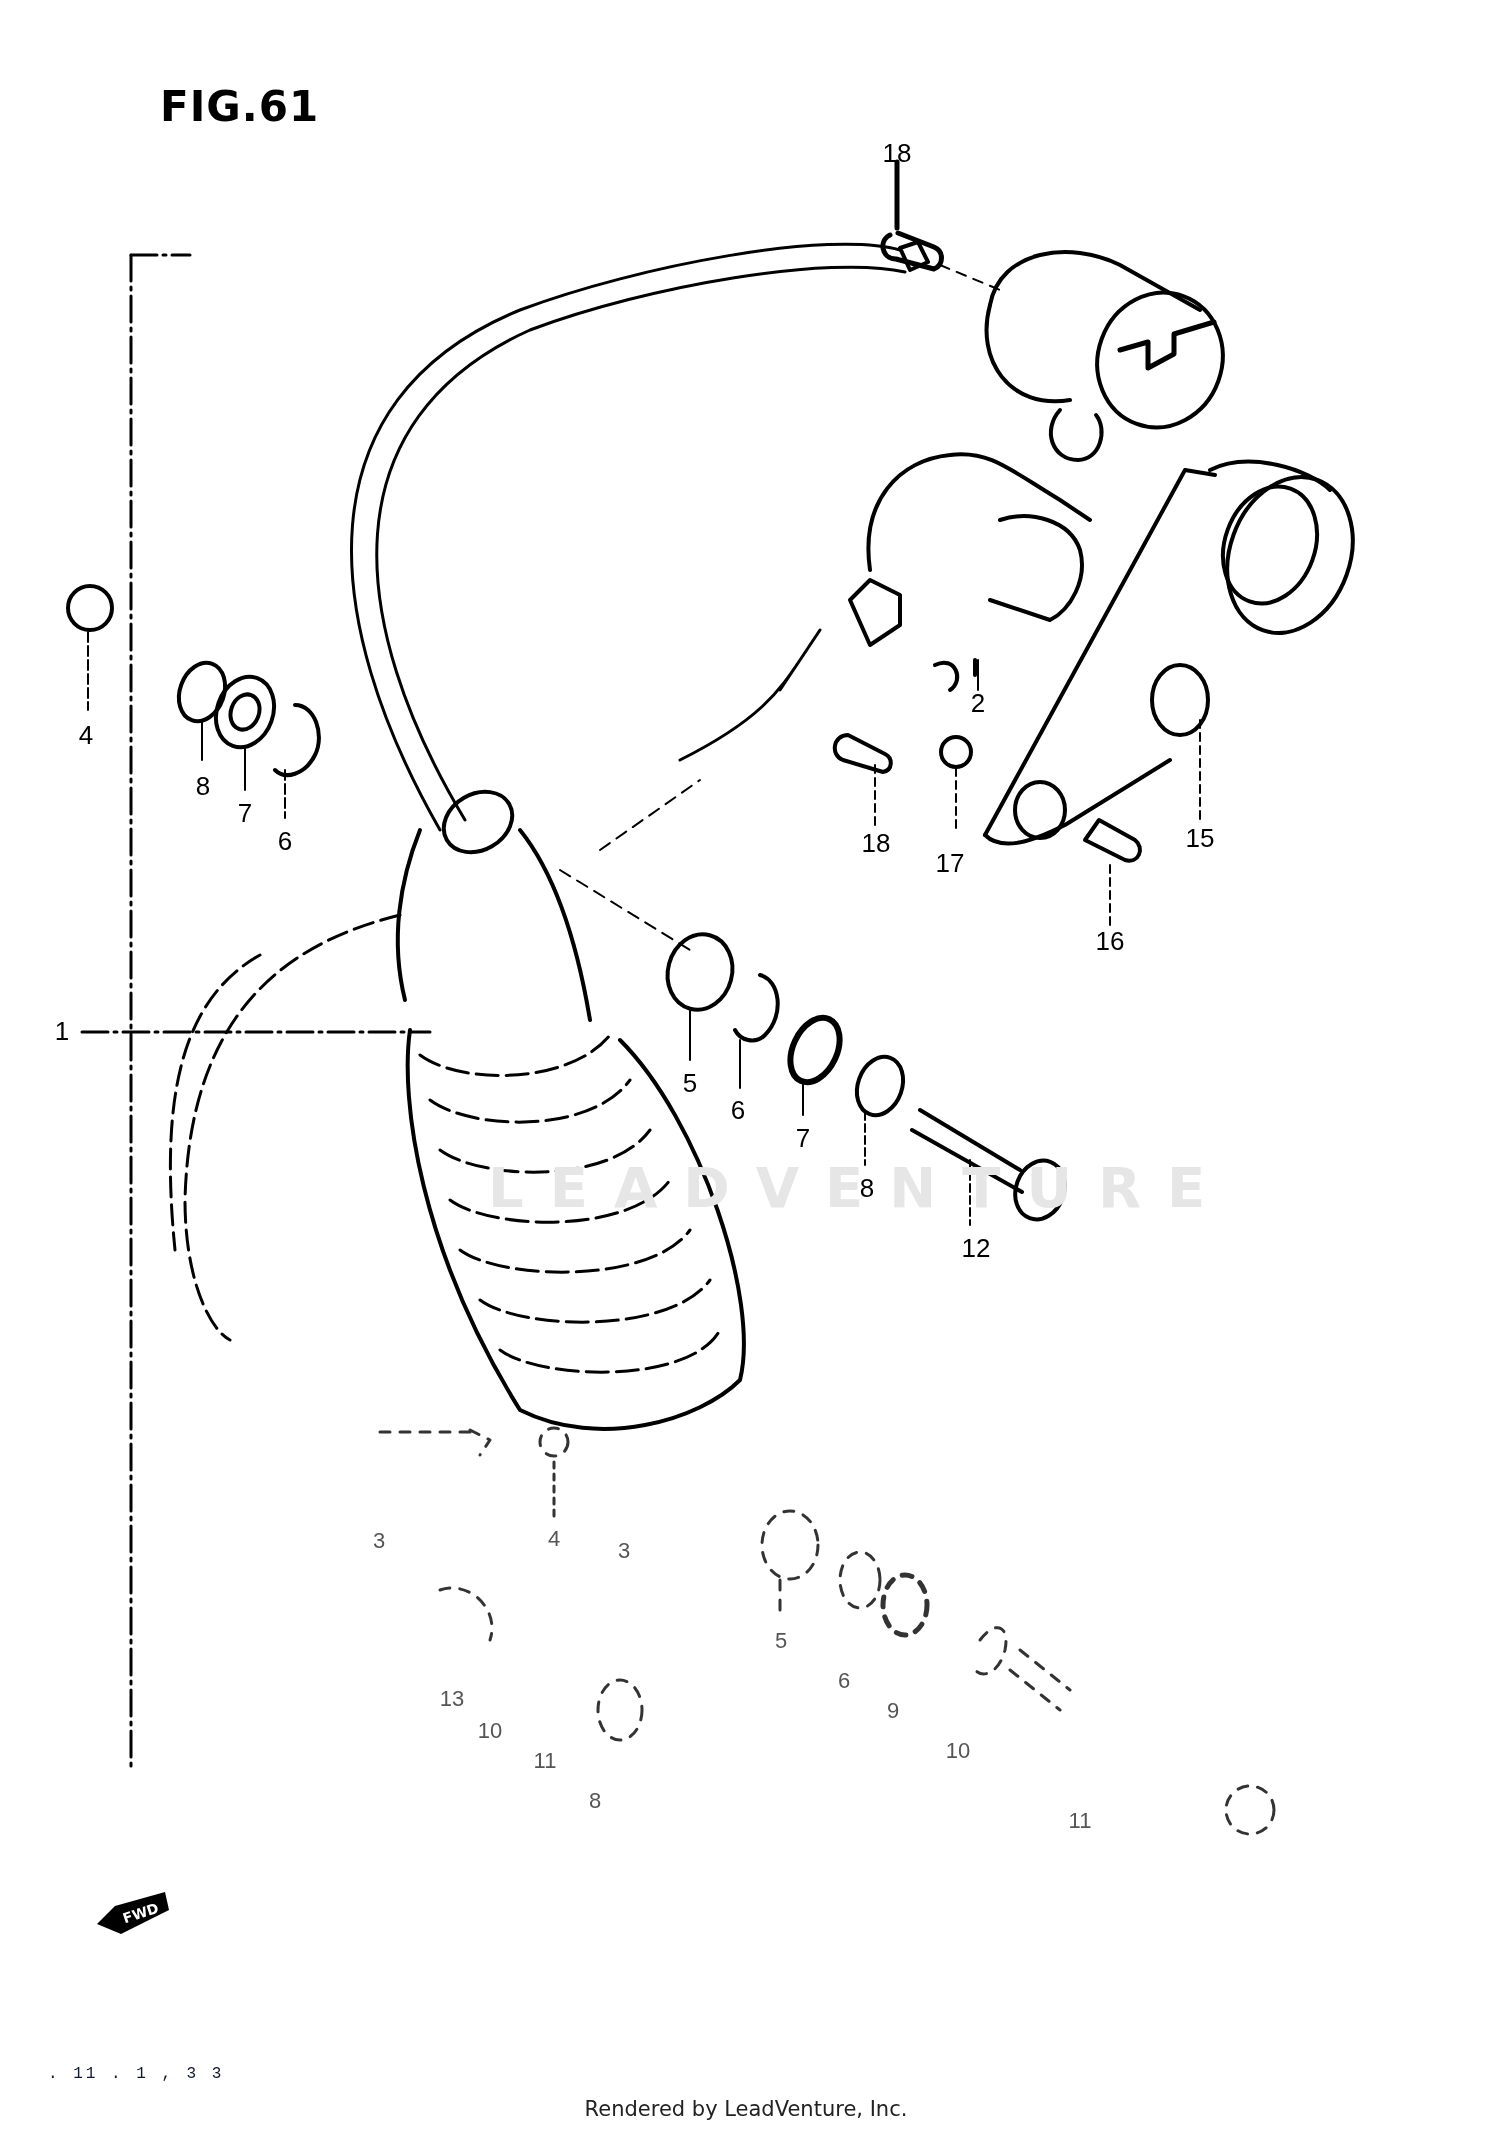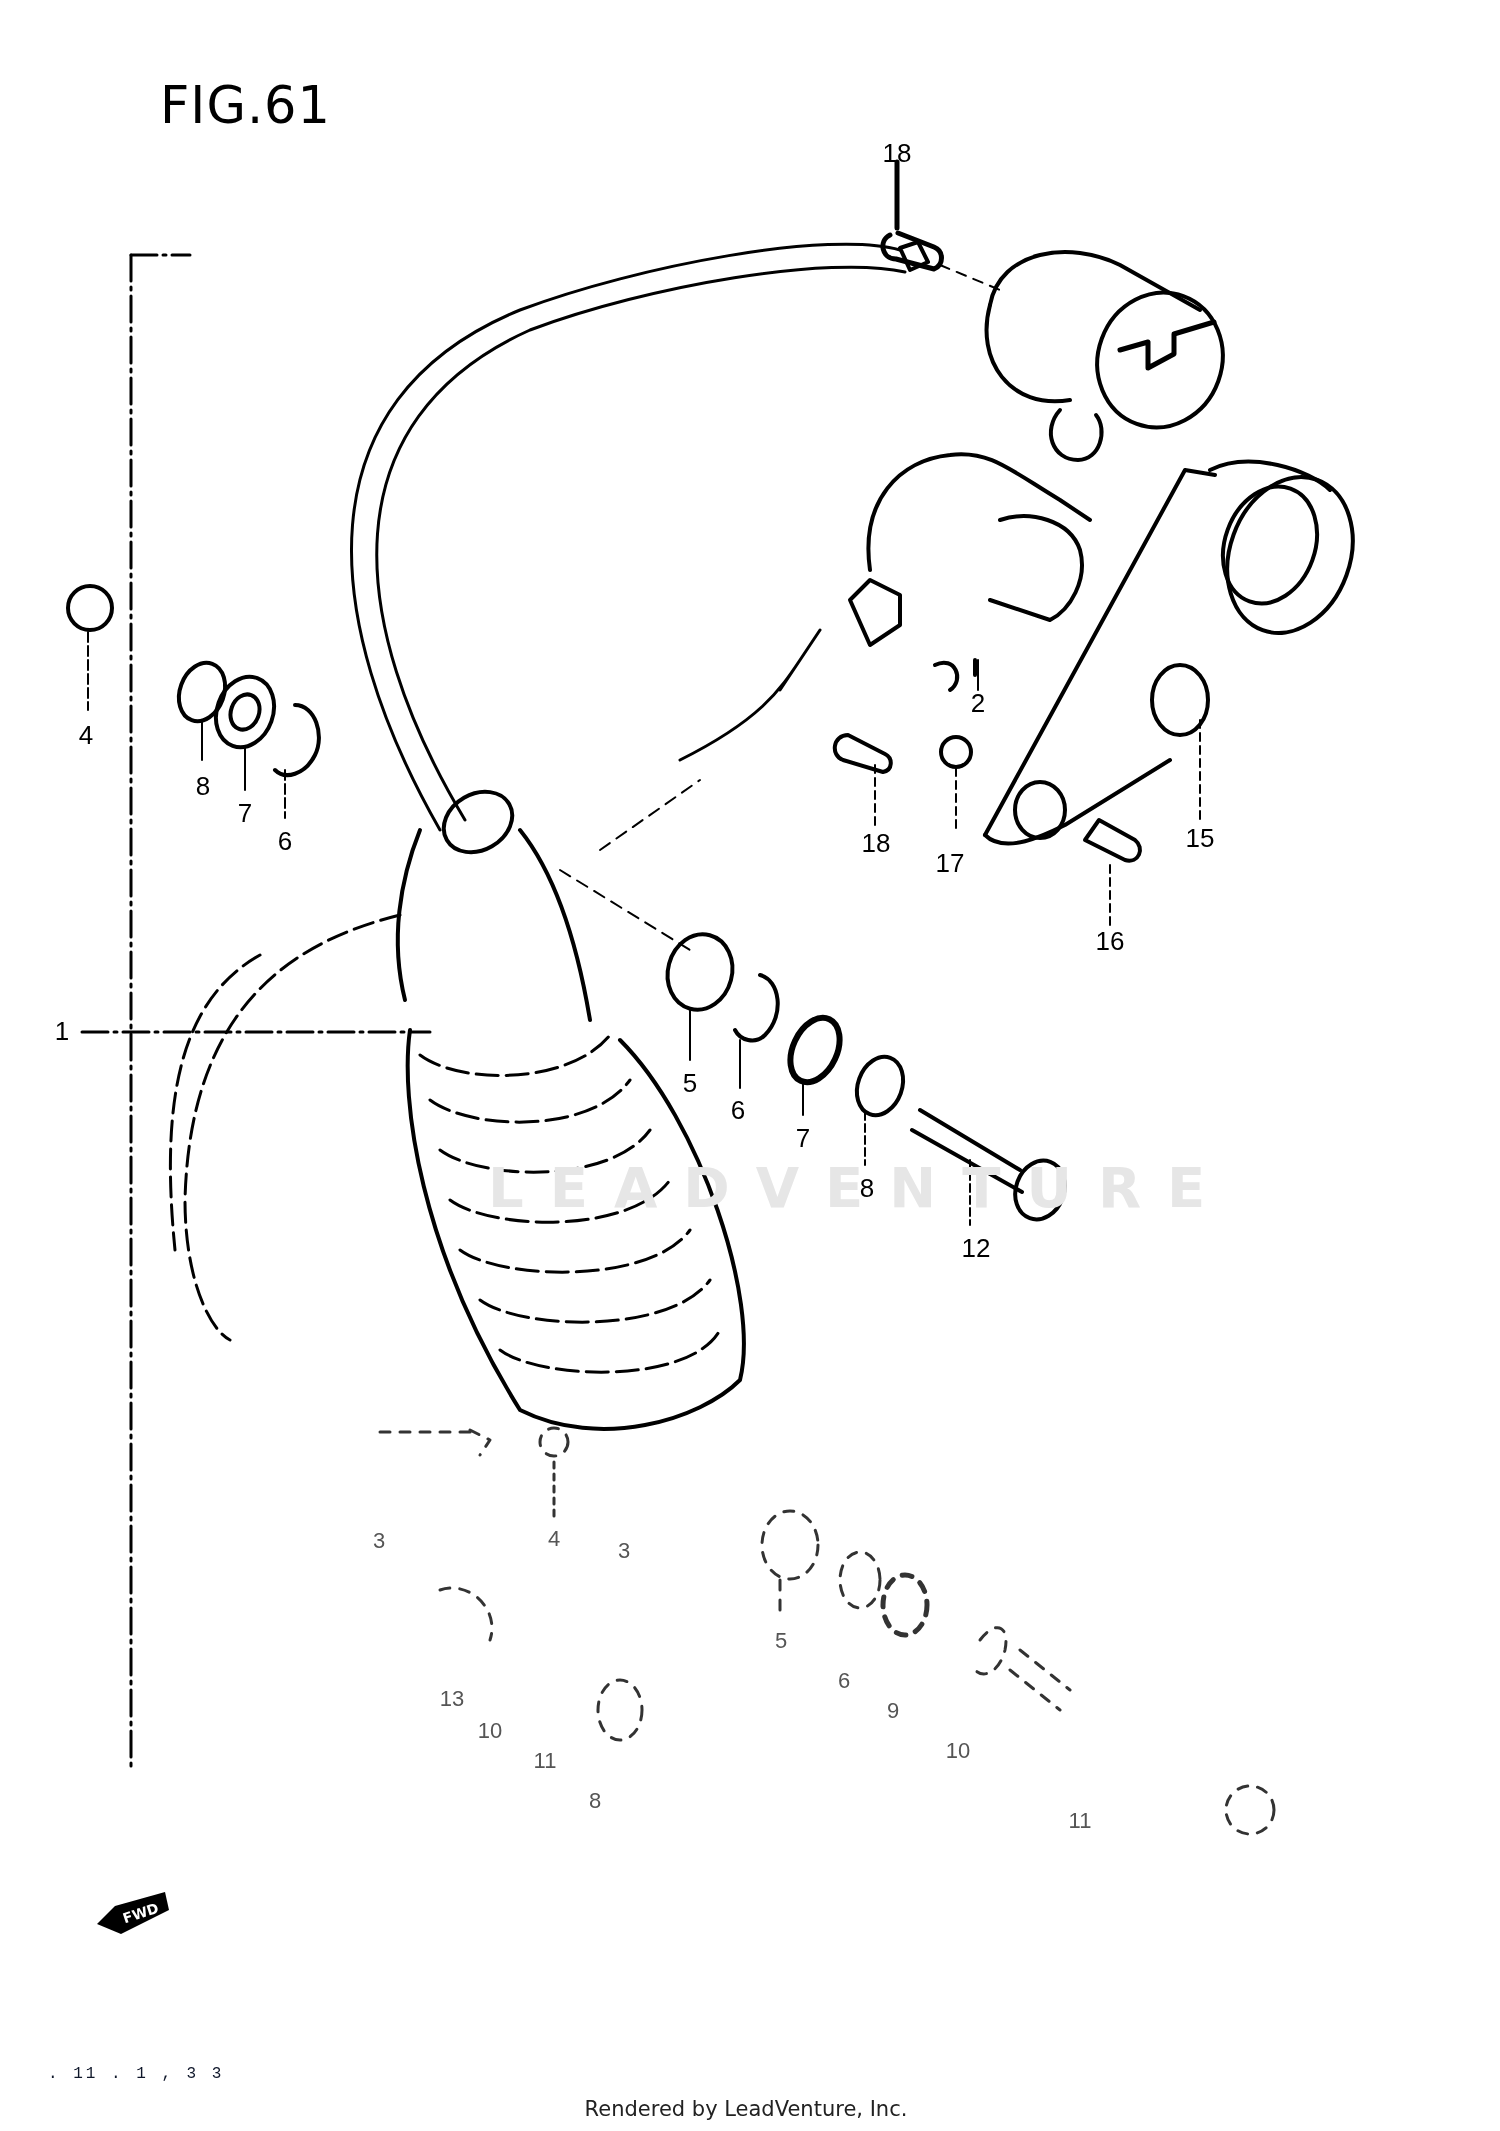--- a/index.html
+++ b/index.html
@@ -1,19 +1,19 @@
 <!DOCTYPE html>
 <html><head>
 <meta charset="utf-8">
 <style>
   html, body { margin:0; padding:0; background:#ffffff; }
   body { width:1500px; height:2131px; position:relative; overflow:hidden;
          font-family:"DejaVu Sans", sans-serif; color:#000; }
-  .fig-title { position:absolute; left:160px; top:76px; font-family:"DejaVu Sans", sans-serif;
-               font-weight:normal; font-size:51px; letter-spacing:1px; }
+  .fig-title { position:absolute; left:160px; top:82px; font-family:"DejaVu Sans", sans-serif;
+               font-weight:bold; font-size:42px; letter-spacing:1px; }
   .callout { position:absolute; font-family:Liberation Sans, sans-serif; font-size:26px;
              line-height:1; transform:translateX(-50%); white-space:nowrap; }
   .callout.faded { color:#555; font-size:22px; }
   .watermark { position:absolute; left:470px; top:1155px; font-family:"DejaVu Sans", sans-serif;
                font-size:56px; letter-spacing:26px; color:#e6e6e6; font-weight:bold;margin-left:18px; }
   .footer { position:absolute; left:0; width:1492px; top:2097px; text-align:center;
             font-family:"DejaVu Sans", sans-serif; font-size:21px; color:#222; }
   .code { position:absolute; left:48px; top:2065px; font-family:"Liberation Mono", monospace;
           font-size:16px; color:#0f172a; letter-spacing:3px; }
   svg.drawing { position:absolute; left:0; top:0; }

